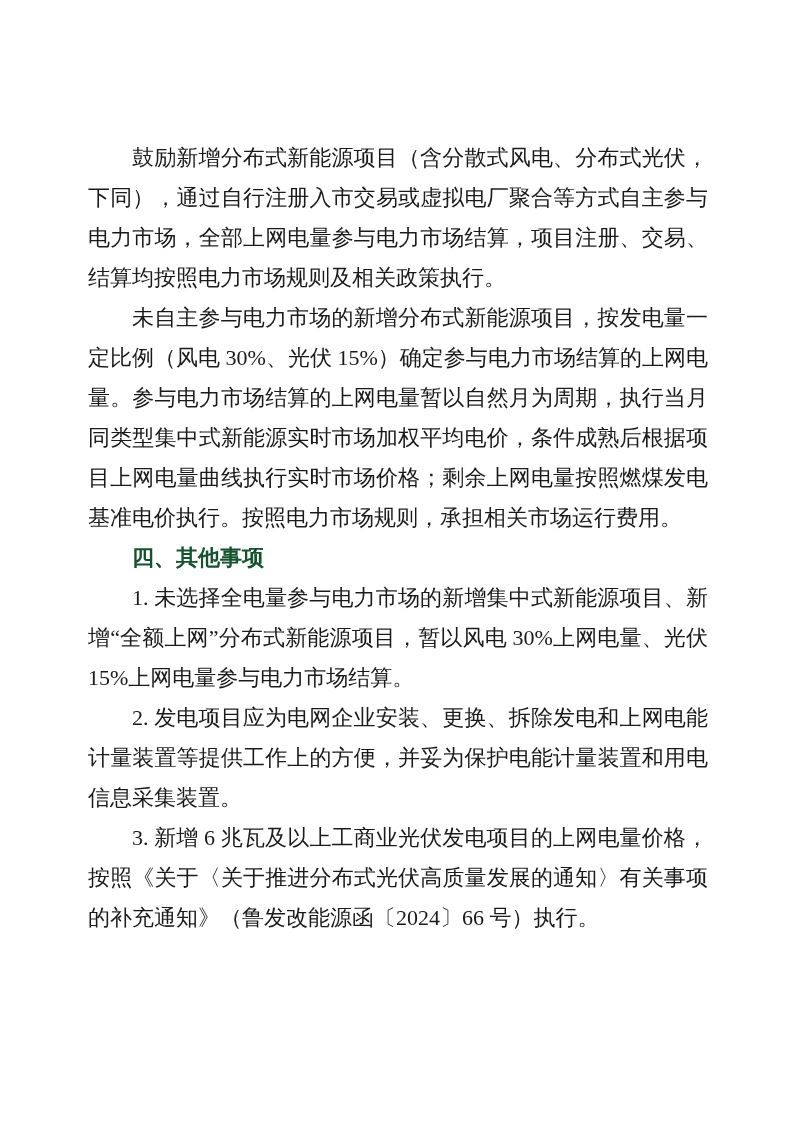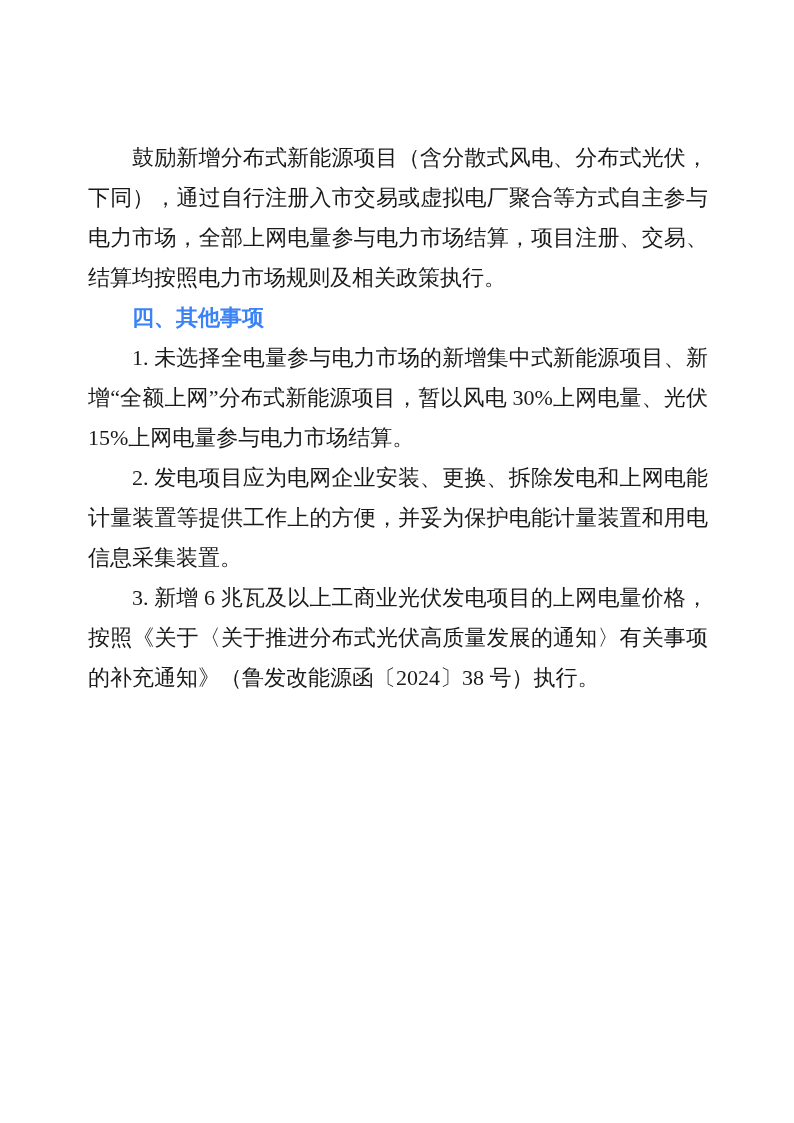--- a/index.html
+++ b/index.html
@@ -32,39 +32,40 @@
     font-family: "Liberation Serif", "DejaVu Serif", serif;
     color: #1a1a1a;
   }
   p.heading {
     margin: 0;
     font-size: 22px;
     line-height: 40px;
     text-indent: 2em;
     font-weight: bold;
     font-family: "Liberation Sans", "DejaVu Sans", sans-serif;
-    color: #3b82f6;
+    color: #14532d;
   }
   .page-number {
     position: absolute;
     right: 92px;
     top: 1004px;
     font-size: 21px;
     line-height: 32px;
     letter-spacing: 3px;
     color: #1a1a1a;
     font-family: "Liberation Serif", "DejaVu Serif", serif;
     white-space: nowrap;
   }
 </style>
 </head>
 <body>
 
 <div class="page">
   <div class="content" id="content">
       <p class="body">鼓励新增分布式新能源项目（含分散式风电、分布式光伏，下同），通过自行注册入市交易或虚拟电厂聚合等方式自主参与电力市场，全部上网电量参与电力市场结算，项目注册、交易、结算均按照电力市场规则及相关政策执行。</p>
+      <p class="body">未自主参与电力市场的新增分布式新能源项目，按发电量一定比例（风电 30%、光伏 15%）确定参与电力市场结算的上网电量。参与电力市场结算的上网电量暂以自然月为周期，执行当月同类型集中式新能源实时市场加权平均电价，条件成熟后根据项目上网电量曲线执行实时市场价格；剩余上网电量按照燃煤发电基准电价执行。按照电力市场规则，承担相关市场运行费用。</p>
       <p class="heading">四、其他事项</p>
       <p class="body">1. 未选择全电量参与电力市场的新增集中式新能源项目、新增“全额上网”分布式新能源项目，暂以风电 30%上网电量、光伏 15%上网电量参与电力市场结算。</p>
       <p class="body">2. 发电项目应为电网企业安装、更换、拆除发电和上网电能计量装置等提供工作上的方便，并妥为保护电能计量装置和用电信息采集装置。</p>
-      <p class="body">3. 新增 6 兆瓦及以上工商业光伏发电项目的上网电量价格，按照《关于〈关于推进分布式光伏高质量发展的通知〉有关事项的补充通知》（鲁发改能源函〔2024〕38 号）执行。</p>
+      <p class="body">3. 新增 6 兆瓦及以上工商业光伏发电项目的上网电量价格，按照《关于〈关于推进分布式光伏高质量发展的通知〉有关事项的补充通知》（鲁发改能源函〔2024〕66 号）执行。</p>
     </div>
   <div class="page-number">— 3 —</div>
 </div>
 
 </body></html>

